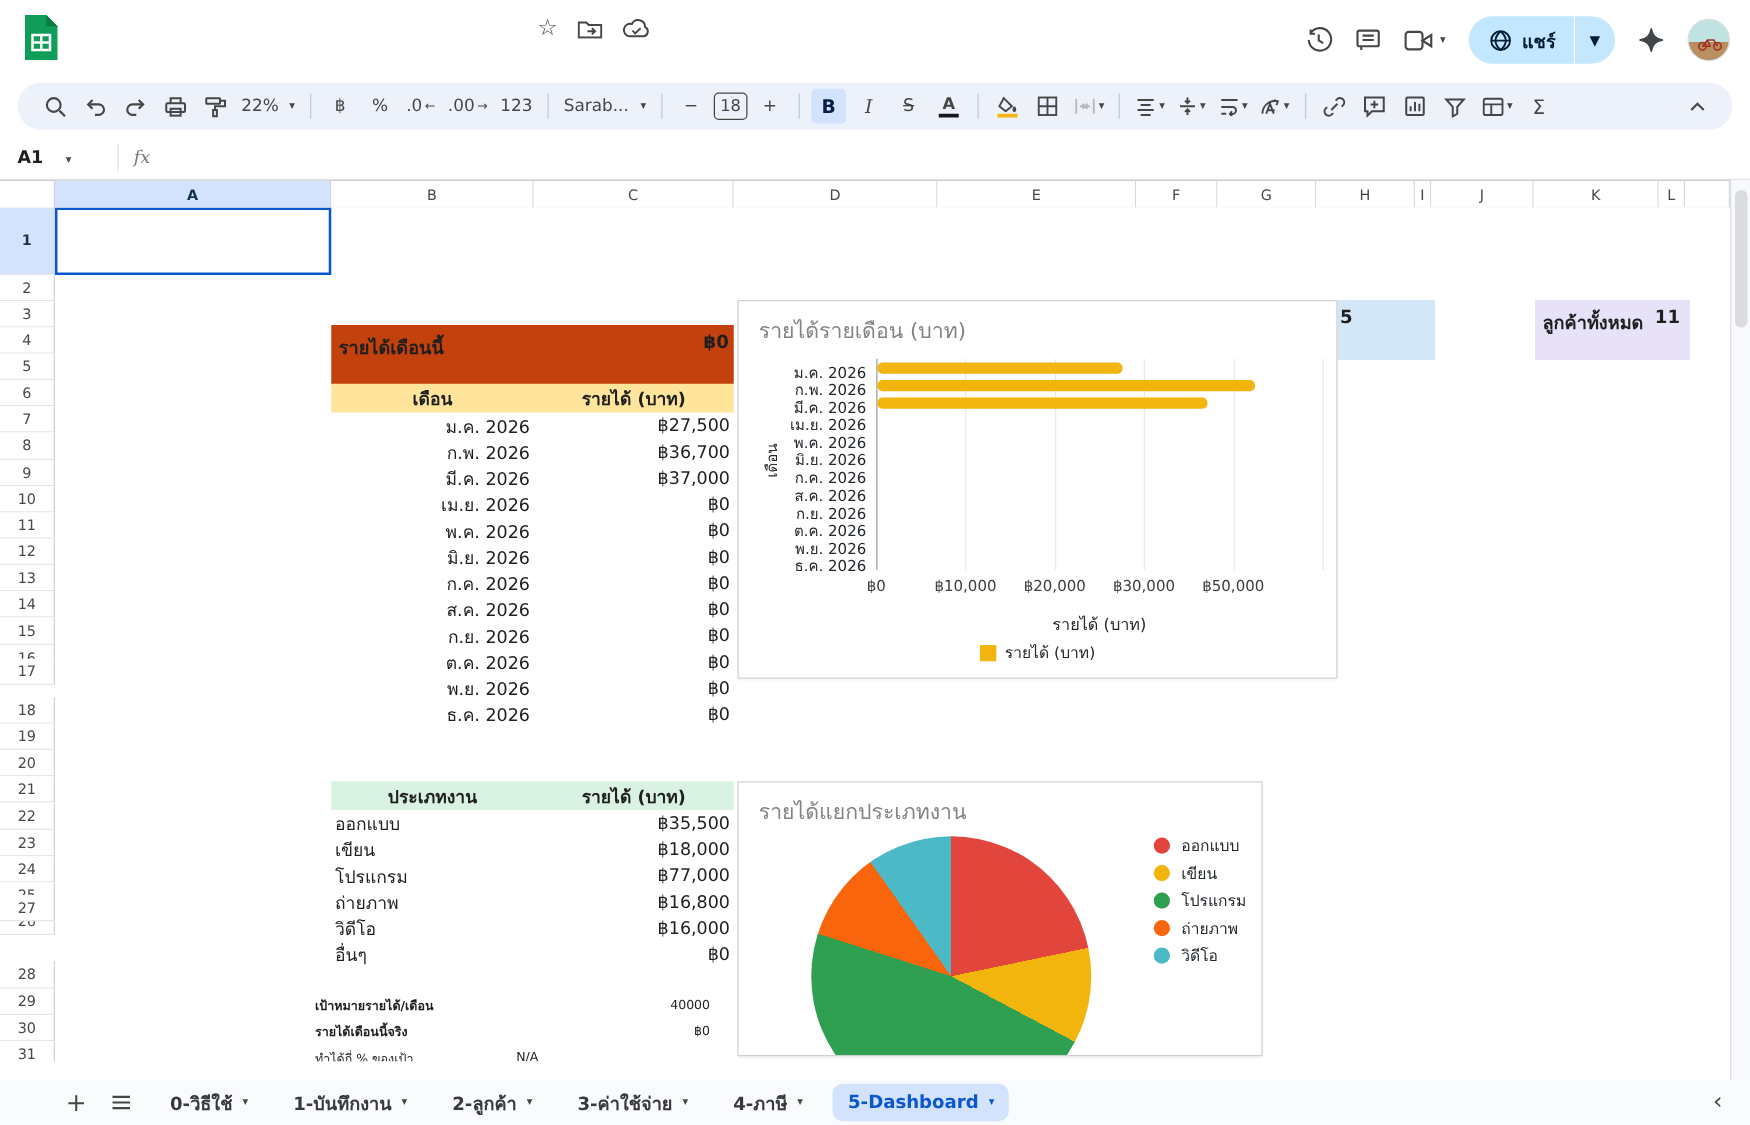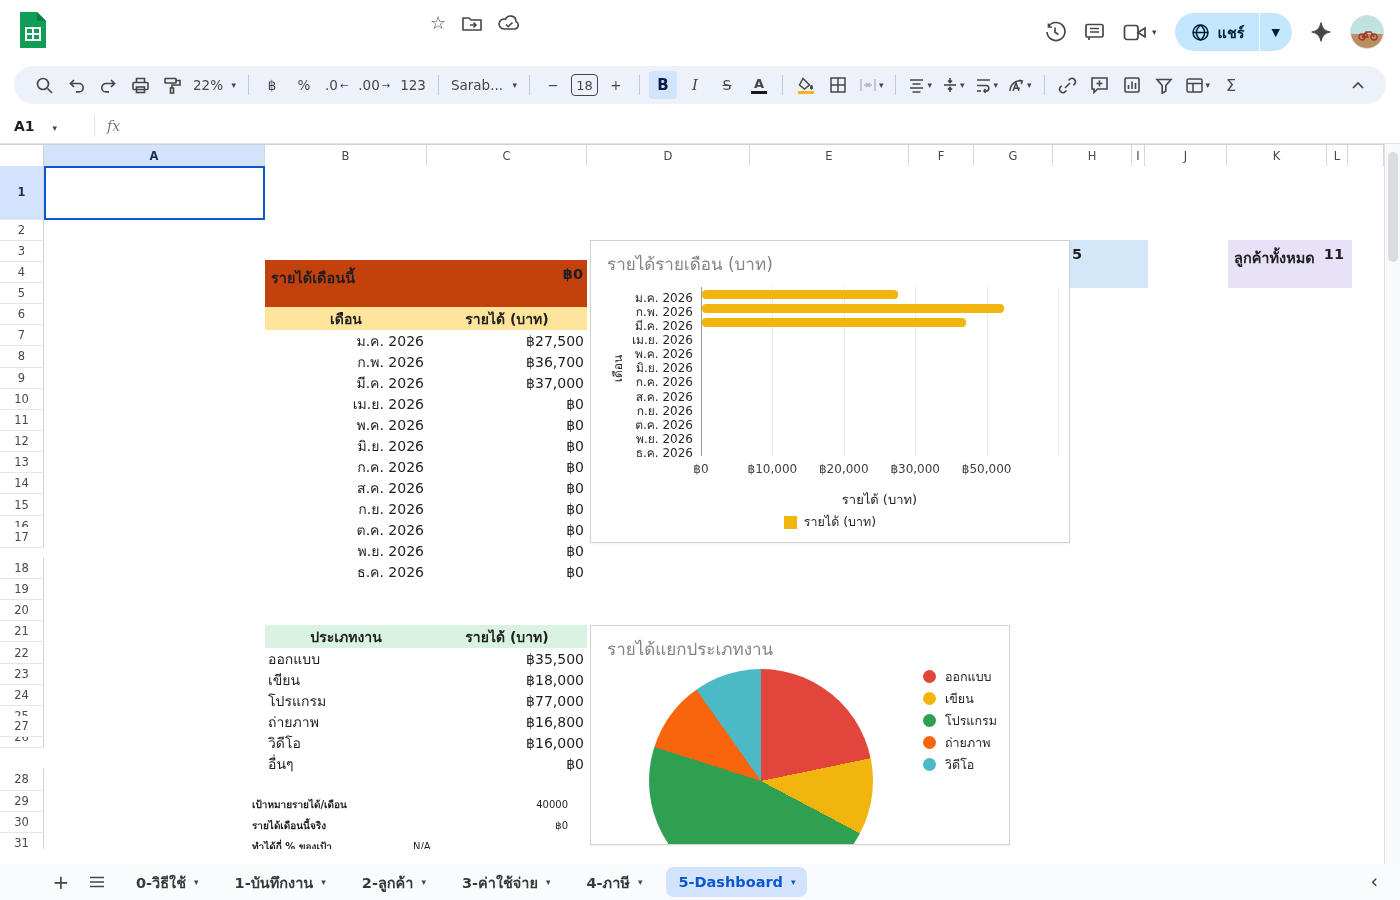--- a/index.html
+++ b/index.html
@@ -489,21 +489,21 @@
   <div id="summary-rows" class="abs">
       <div class="trow left-label">
         <div class="c1" style="width: 162px; font-weight: 600;">เป้าหมายรายได้/เดือน</div>
         <div class="c2" style="width: 160px;">40000</div>
       </div>
       <div class="trow left-label">
         <div class="c1" style="width: 162px; font-weight: 600;">รายได้เดือนนี้จริง</div>
         <div class="c2" style="width: 160px;">฿0</div>
       </div>
       <div class="trow left-label left-value">
-        <div class="c1" style="width: 162px; font-weight: 700;">ทำได้กี่ % ของเป้า</div>
+        <div class="c1" style="width: 162px; font-weight: 400;">ทำได้กี่ % ของเป้า</div>
         <div class="c2" style="width: 160px;">N/A</div>
       </div>
     </div>
 
   <div id="chart1" class="chartbox">
     <div class="chart-title">รายได้รายเดือน (บาท)</div>
     <div id="bc-plot">
         <div class="gridline axis" style="left: 110px;"></div>
         <div class="gridline" style="left: 181.4px;"></div>
         <div class="gridline" style="left: 252.8px;"></div>

